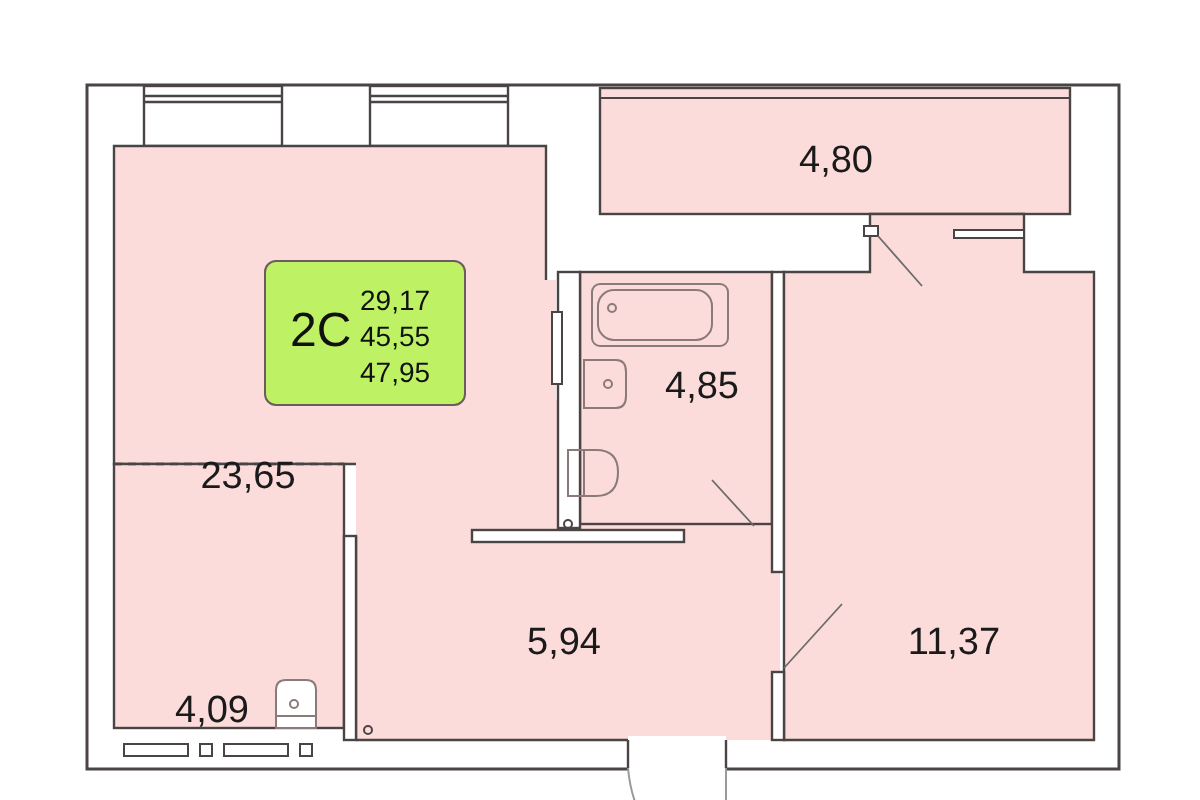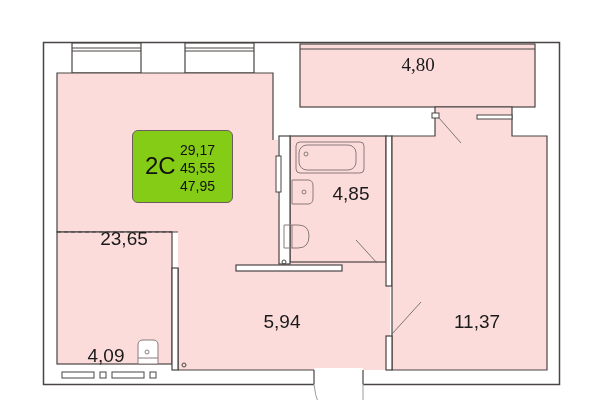--- a/index.html
+++ b/index.html
@@ -1,20 +1,20 @@
 <!DOCTYPE html>
 <html><head>
 <meta charset="utf-8">
 <style>
   html, body { margin: 0; padding: 0; background: #ffffff; }
   body { width: 600px; height: 400px; overflow: hidden; font-family: "Liberation Sans", sans-serif; }
   #plan { position: absolute; left: 0; top: 0; width: 600px; height: 400px; }
   .label { position: absolute; color: #1a1a1a; font-family: "Liberation Sans", sans-serif; white-space: nowrap; transform: translate(-50%, -50%); }
   .room-label { font-size: 19px; }
-  .info-box { position: absolute; left: 132px; top: 130px; width: 101px; height: 73px; background: #84cc16; border: 1px solid #6b5d5d; border-radius: 6px; box-sizing: border-box; }
+  .info-box { position: absolute; left: 132px; top: 130px; width: 101px; height: 73px; background: #bef264; border: 1px solid #6b5d5d; border-radius: 6px; box-sizing: border-box; }
   .info-type { position: absolute; left: 12px; top: 21px; font-size: 24px; color: #111; }
   .info-areas { position: absolute; left: 47px; top: 10px; font-size: 14px; line-height: 18px; color: #111; text-align: left; }
   .info-areas div { display: block; }
 </style>
 </head>
 <body>
 
 <svg id="plan" viewBox="0 0 600 400" xmlns="http://www.w3.org/2000/svg">
 
   <rect x="43.5" y="42.5" width="516" height="342" fill="#ffffff" stroke="#4a4444" stroke-width="1.5"></rect>
@@ -103,16 +103,16 @@
   <span class="info-type">2С</span>
   <div class="info-areas">
     <div>29,17</div>
     <div>45,55</div>
     <div>47,95</div>
   </div>
 </div>
 
 <span class="label room-label" style="left:124px; top:239px;">23,65</span>
 <span class="label room-label" style="left:106px; top:321px;margin-top:35px;">4,09</span>
-<span class="label room-label" style="left:418px; top:65px;font-family:Liberation Serif, serif;">4,80</span>
+<span class="label room-label" style="left:418px; top:81px;">4,80</span>
 <span class="label room-label" style="left:351px; top:194px;">4,85</span>
 <span class="label room-label" style="left:282px; top:322px;">5,94</span>
 <span class="label room-label" style="left:477px; top:322px;">11,37</span>
 
 </body></html>

